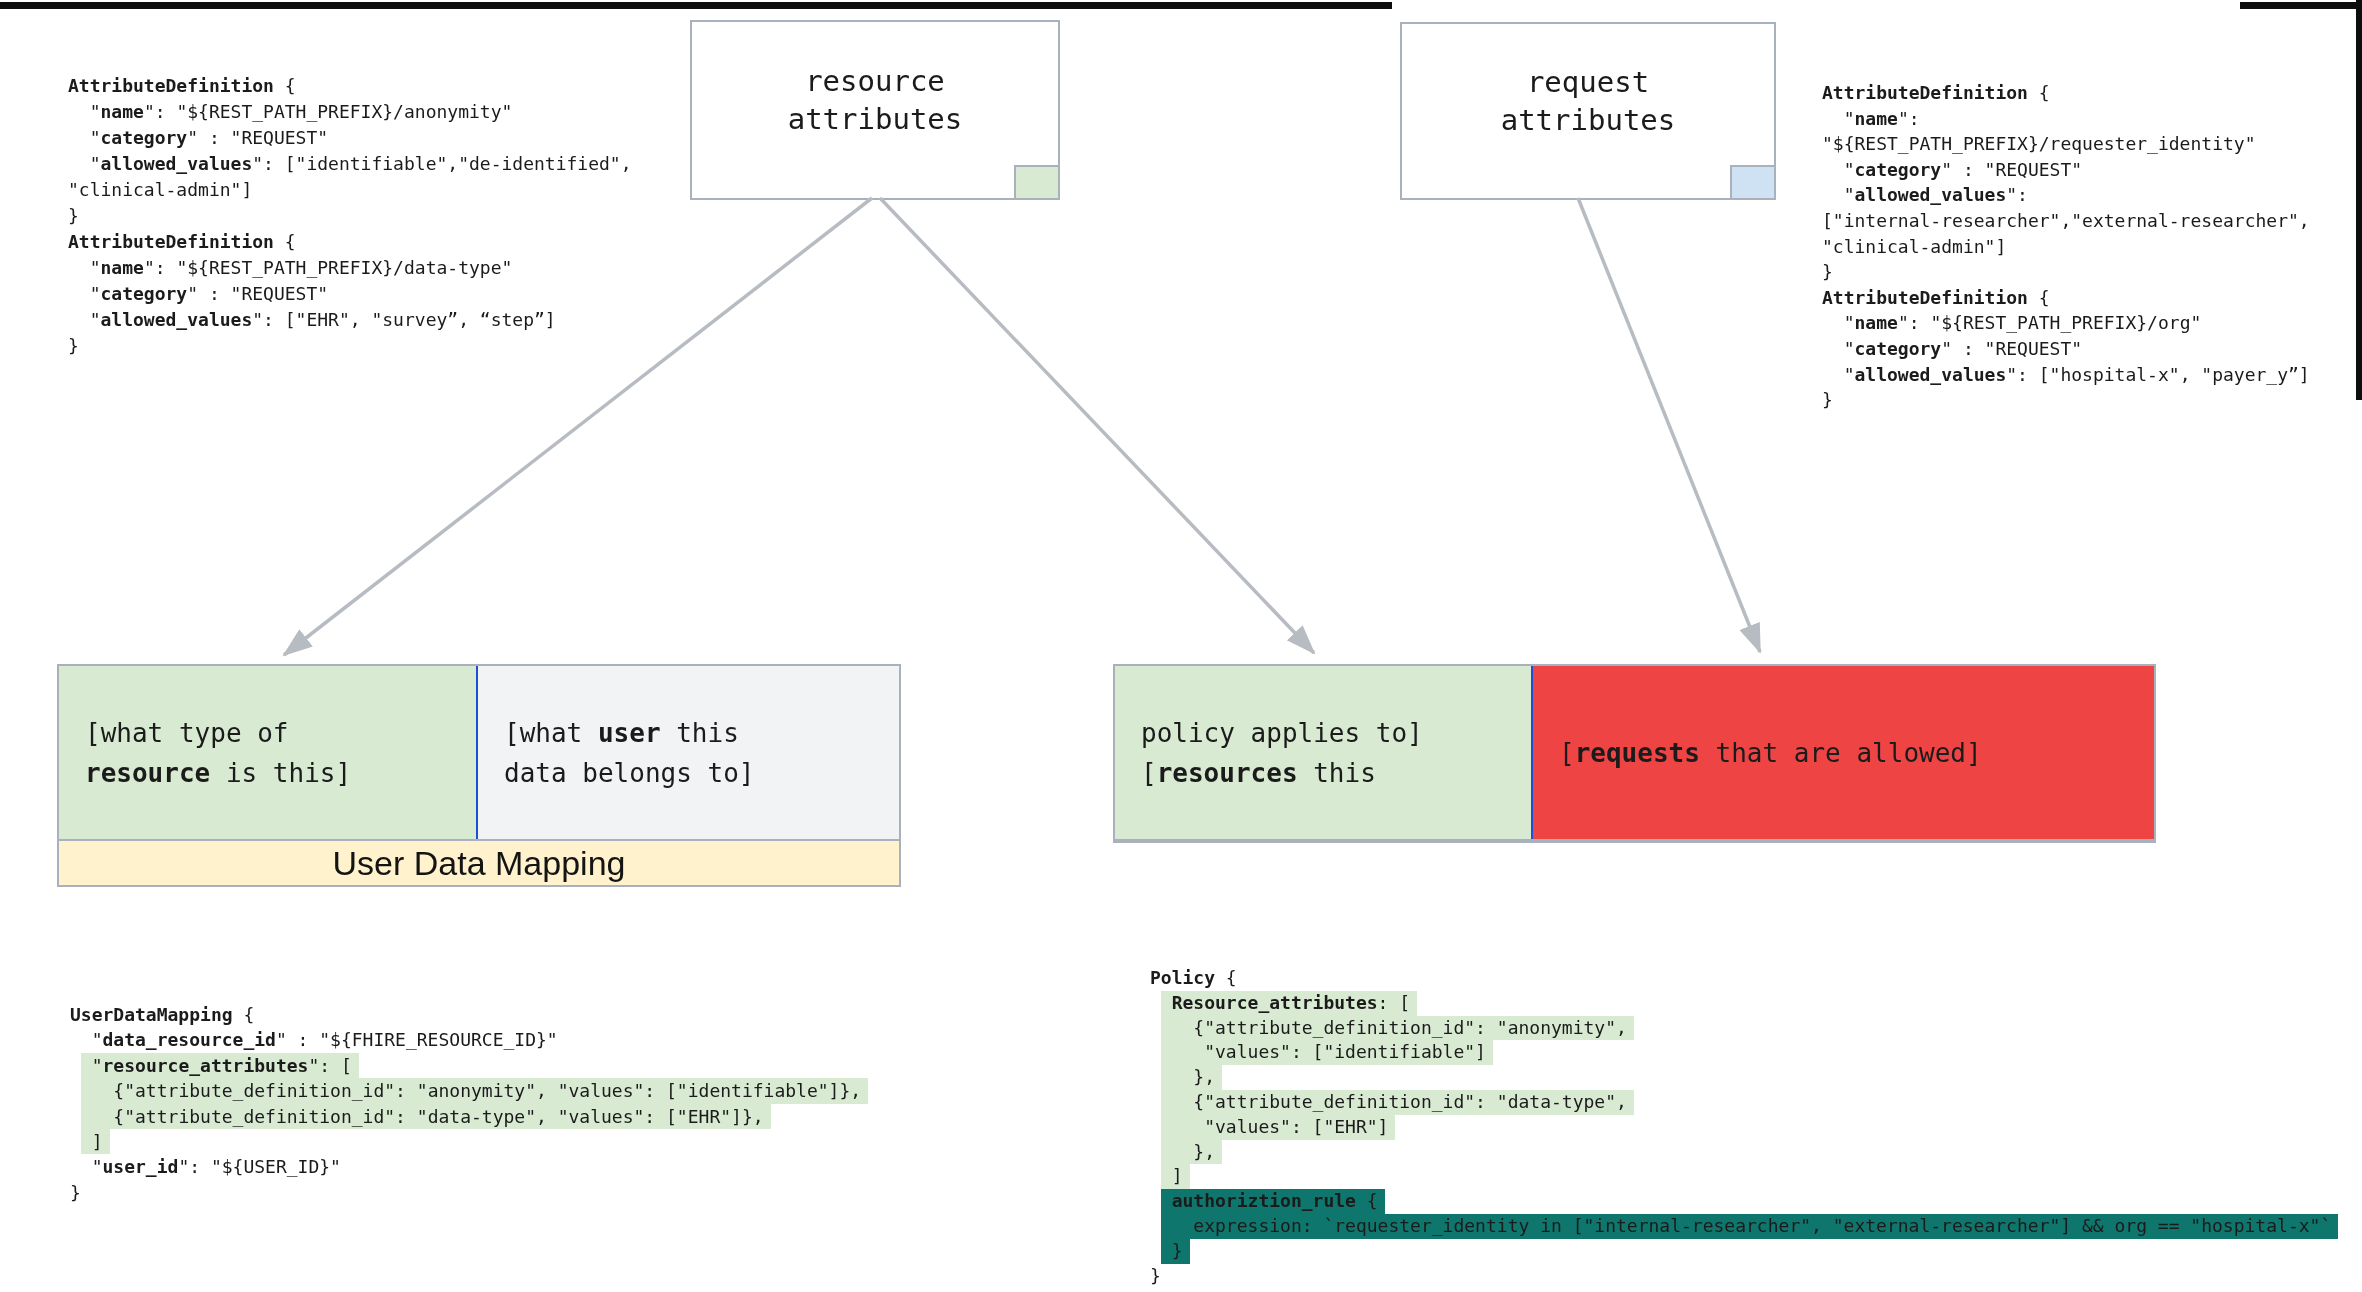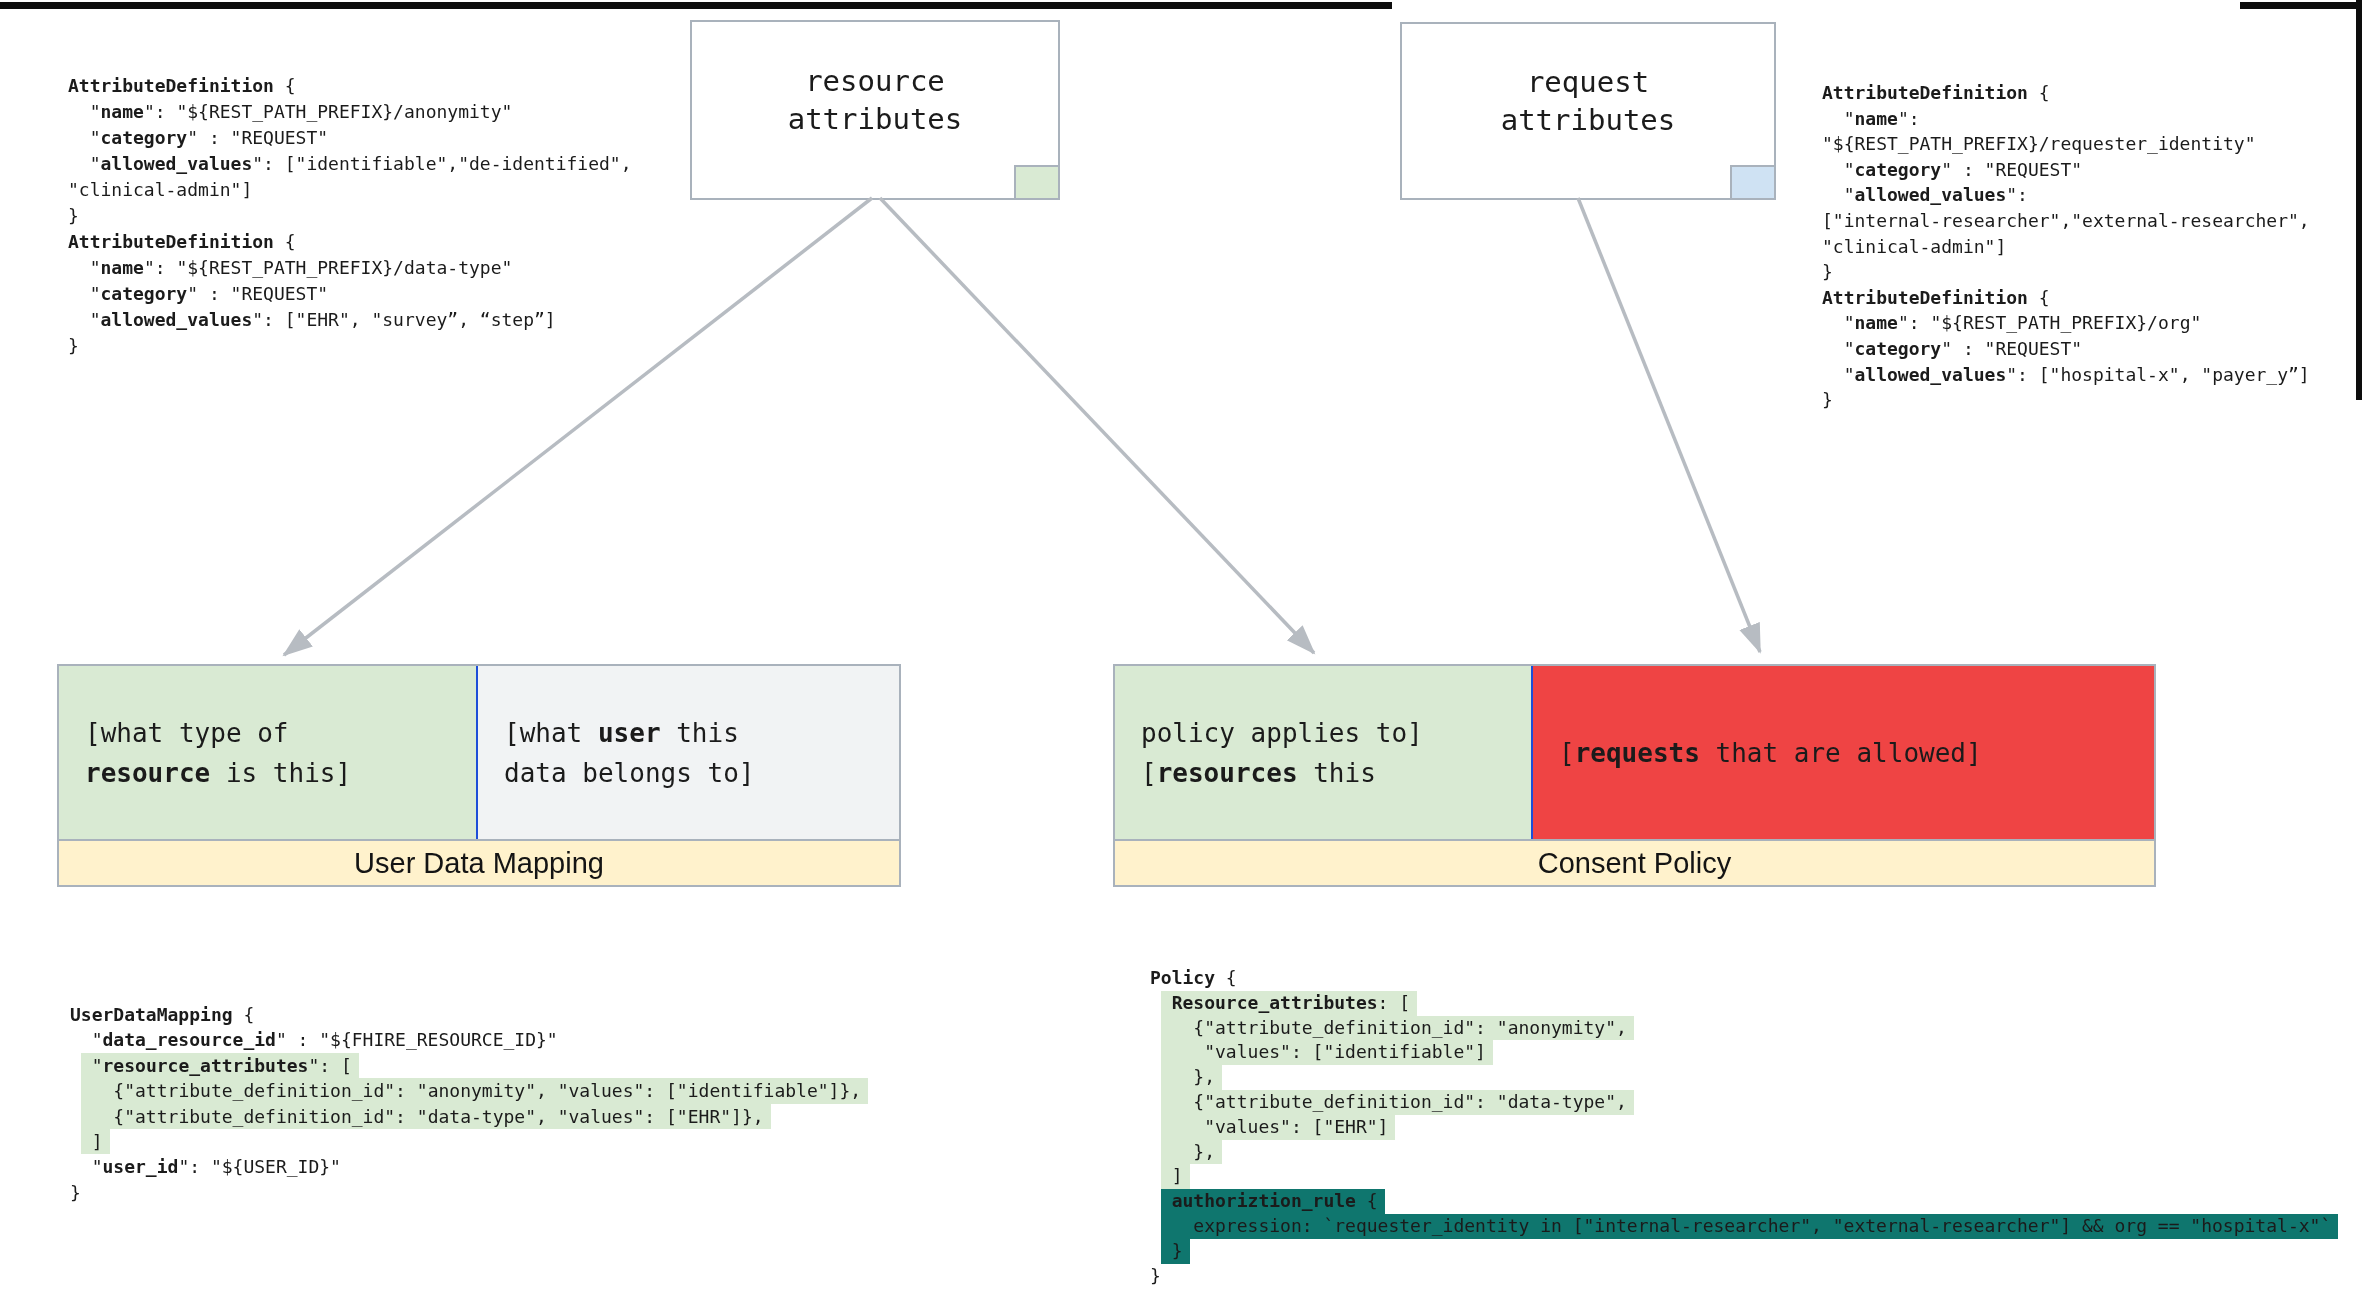--- a/index.html
+++ b/index.html
@@ -45,21 +45,21 @@
   .cell.c-green{background:#d9ead3;}
   .cell.c-white{background:#f1f3f4;}
   .cell.c-blue{background:#ef4444;}
   .cell.divider{border-right:2px solid #1d4ed8;}
   #group-udm .cell{width:419px;}
   #group-udm .cell:last-child{width:calc(100% - 419px);}
   #group-cp .cell.c-green{width:418px;}
   #group-cp .cell.c-blue{width:calc(100% - 418px);}
   .band{
     height:44px;background:#fff2cc;display:flex;align-items:center;justify-content:center;
-    font-family:"Liberation Sans",sans-serif;font-size:29px;color:#141414;
+    font-family:"Liberation Sans",sans-serif;font-size:34px;color:#141414;
   }
 
   
   #arrows{position:absolute;left:0;top:0;pointer-events:none;}
 
   
   .edge{position:absolute;background:#0d0d0d;}
   #edge-top-left{left:0;top:2px;width:1392px;height:7px;}
   #edge-top-right{left:2240px;top:2px;width:122px;height:7px;}
   #edge-right{left:2356px;top:0;width:6px;height:400px;}
@@ -121,20 +121,17 @@
 <div class="group" id="group-cp">
   <div class="cells">
     <div class="cell c-green divider">
         <div class="line">policy applies to]</div>
         <div class="line">[<b>resources</b> this</div>
       </div>
     <div class="cell c-blue">
         <div class="line">[<b>requests</b> that are allowed]</div>
       </div>
   </div>
-  <div class="band">
-    <span>Consent Policy</span>
-  </div>
 </div>
 
 <div class="code" id="code-udm"><div class="line"><b>UserDataMapping</b> {</div><div class="line">  "<b>data_resource_id</b>" : "${FHIRE_RESOURCE_ID}"</div><div class="line"> <span class="hl hl-green"> "<b>resource_attributes</b>": [</span></div><div class="line"> <span class="hl hl-green">   {"attribute_definition_id": "anonymity", "values": ["identifiable"]},</span></div><div class="line"> <span class="hl hl-green">   {"attribute_definition_id": "data-type", "values": ["EHR"]},</span></div><div class="line"> <span class="hl hl-green"> ]</span></div><div class="line">  "<b>user_id</b>": "${USER_ID}"</div><div class="line">}</div></div>
 
 <div class="code" id="code-policy"><div class="line"><b>Policy</b> {</div><div class="line"> <span class="hl hl-green"> <b>Resource_attributes</b>: [</span></div><div class="line"> <span class="hl hl-green">   {"attribute_definition_id": "anonymity",</span></div><div class="line"> <span class="hl hl-green">    "values": ["identifiable"]</span></div><div class="line"> <span class="hl hl-green">   },</span></div><div class="line"> <span class="hl hl-green">   {"attribute_definition_id": "data-type",</span></div><div class="line"> <span class="hl hl-green">    "values": ["EHR"]</span></div><div class="line"> <span class="hl hl-green">   },</span></div><div class="line"> <span class="hl hl-green"> ]</span></div><div class="line"> <span class="hl hl-blue"> <b>authoriztion_rule</b> {</span></div><div class="line"> <span class="hl hl-blue">   expression: `requester_identity in ["internal-researcher", "external-researcher"] &amp;&amp; org == "hospital-x"`</span></div><div class="line"> <span class="hl hl-blue"> }</span></div><div class="line">}</div></div>
 
 </body></html>

